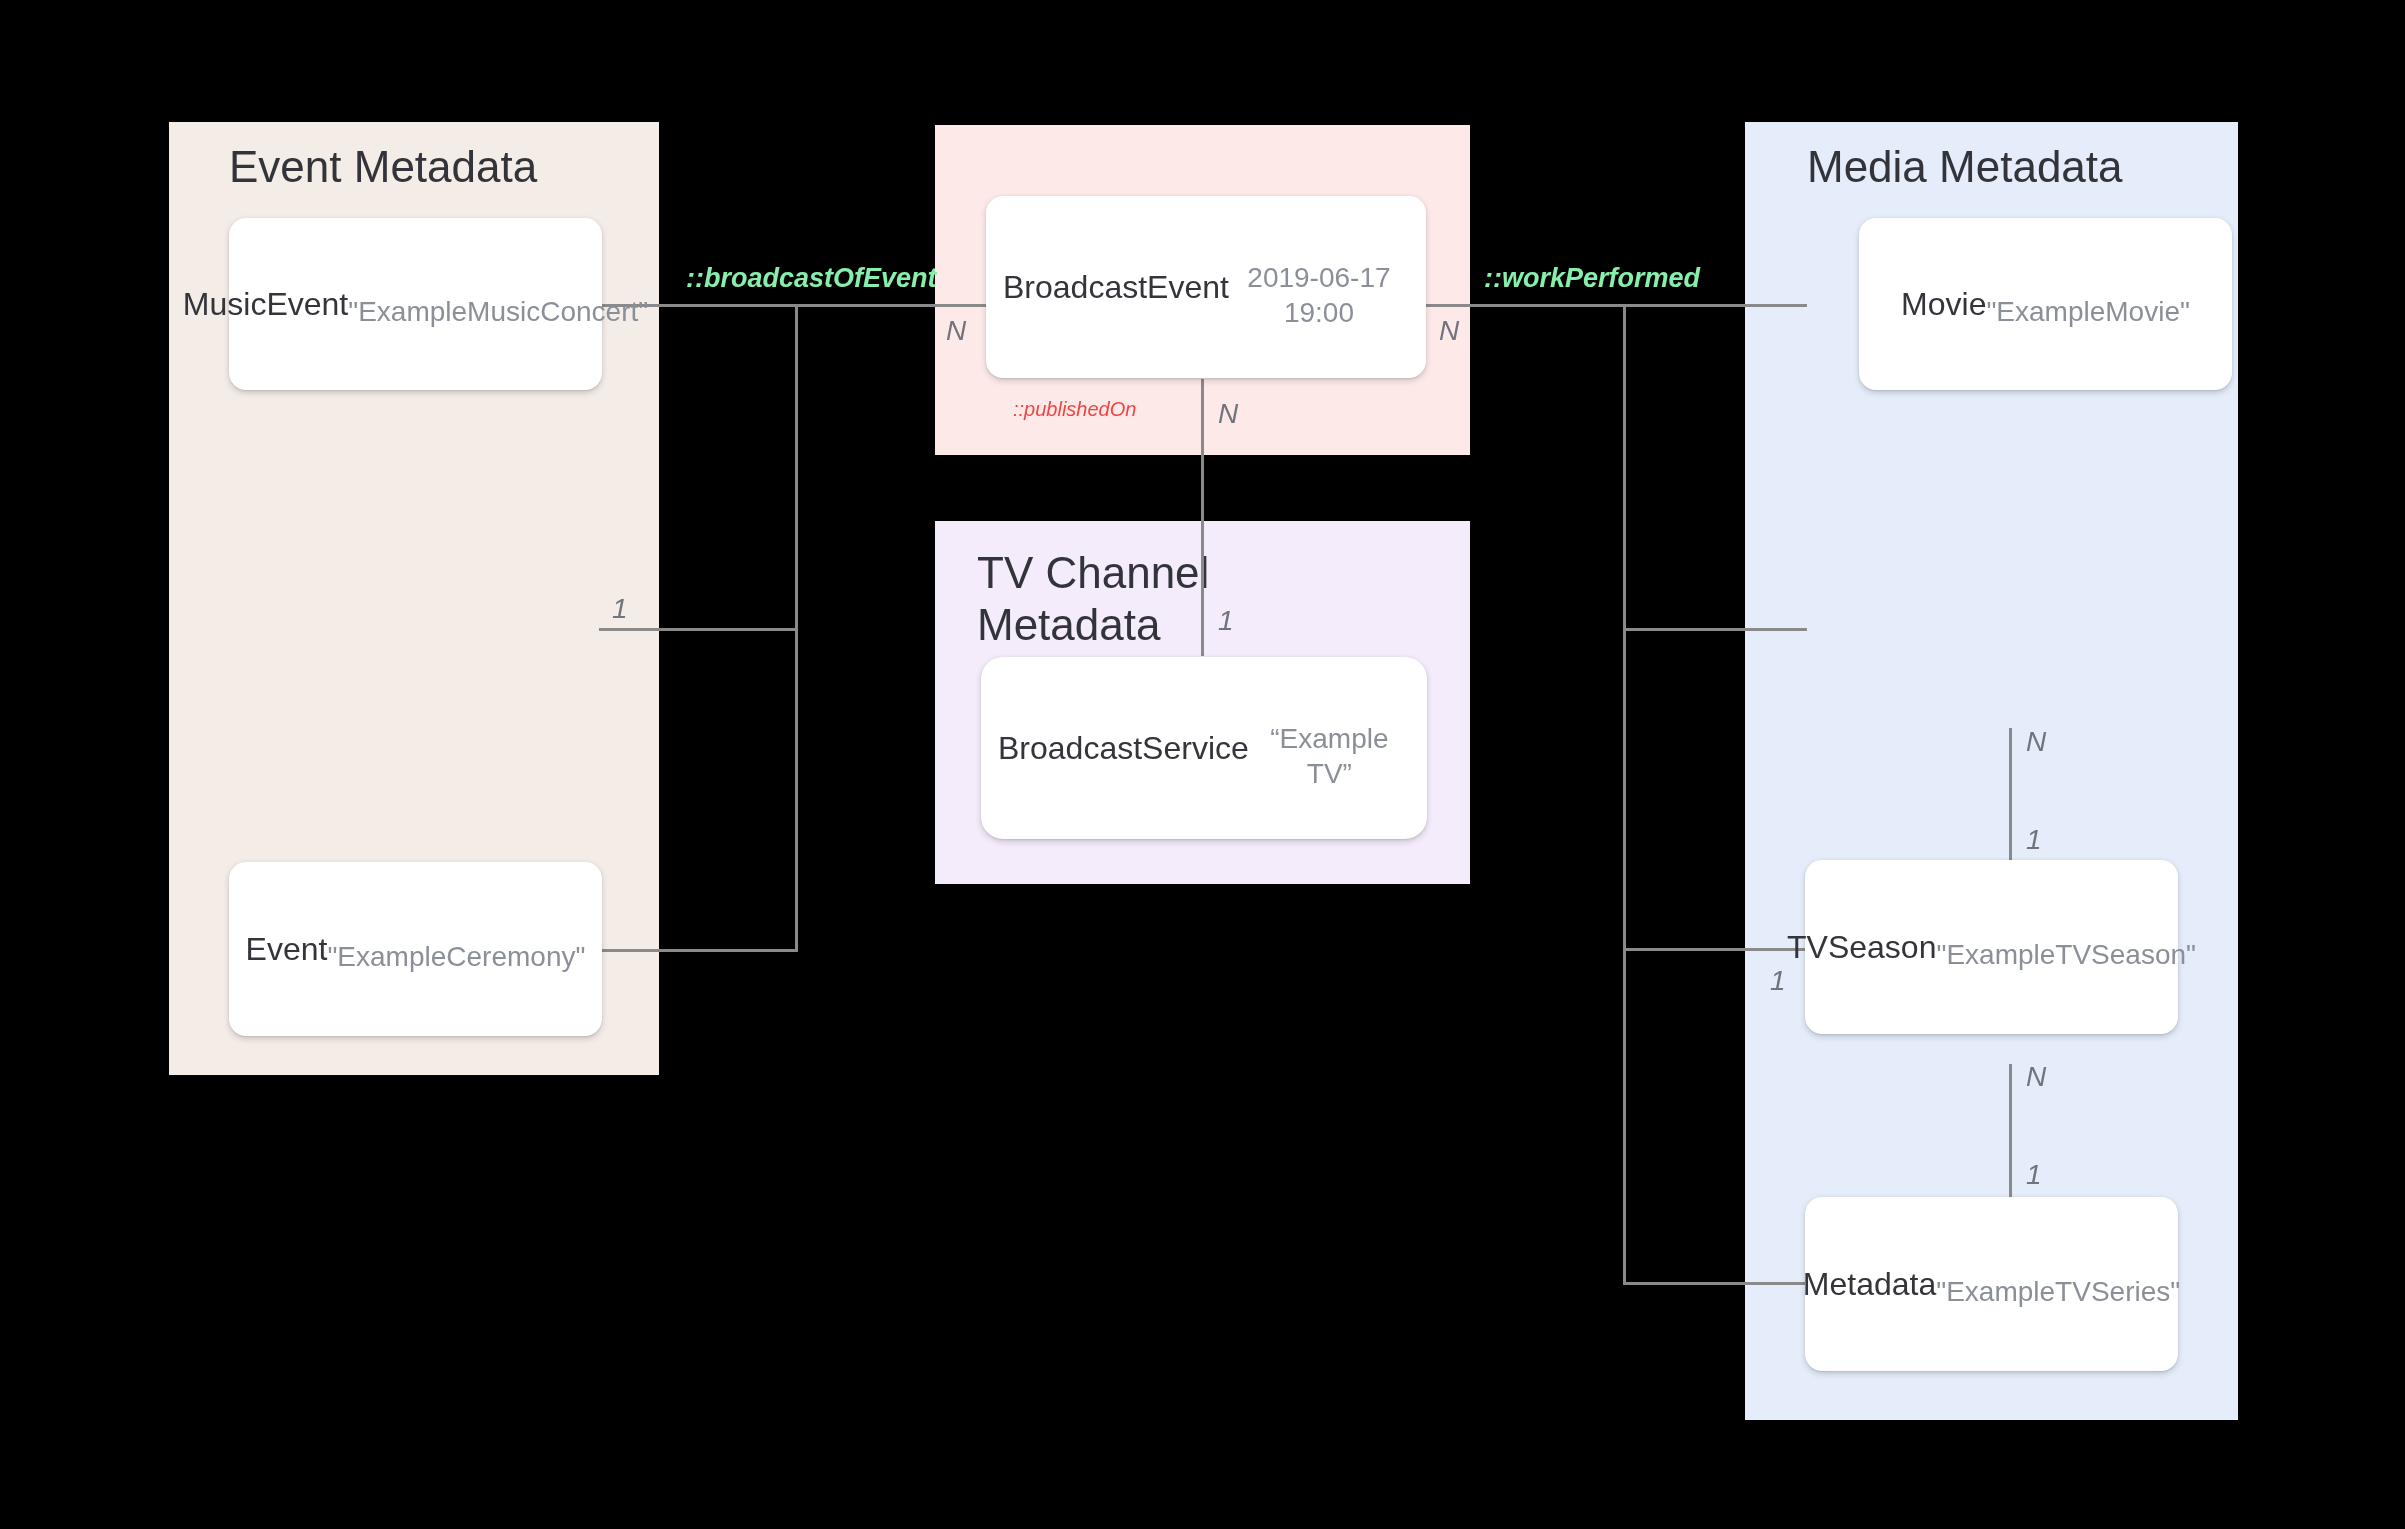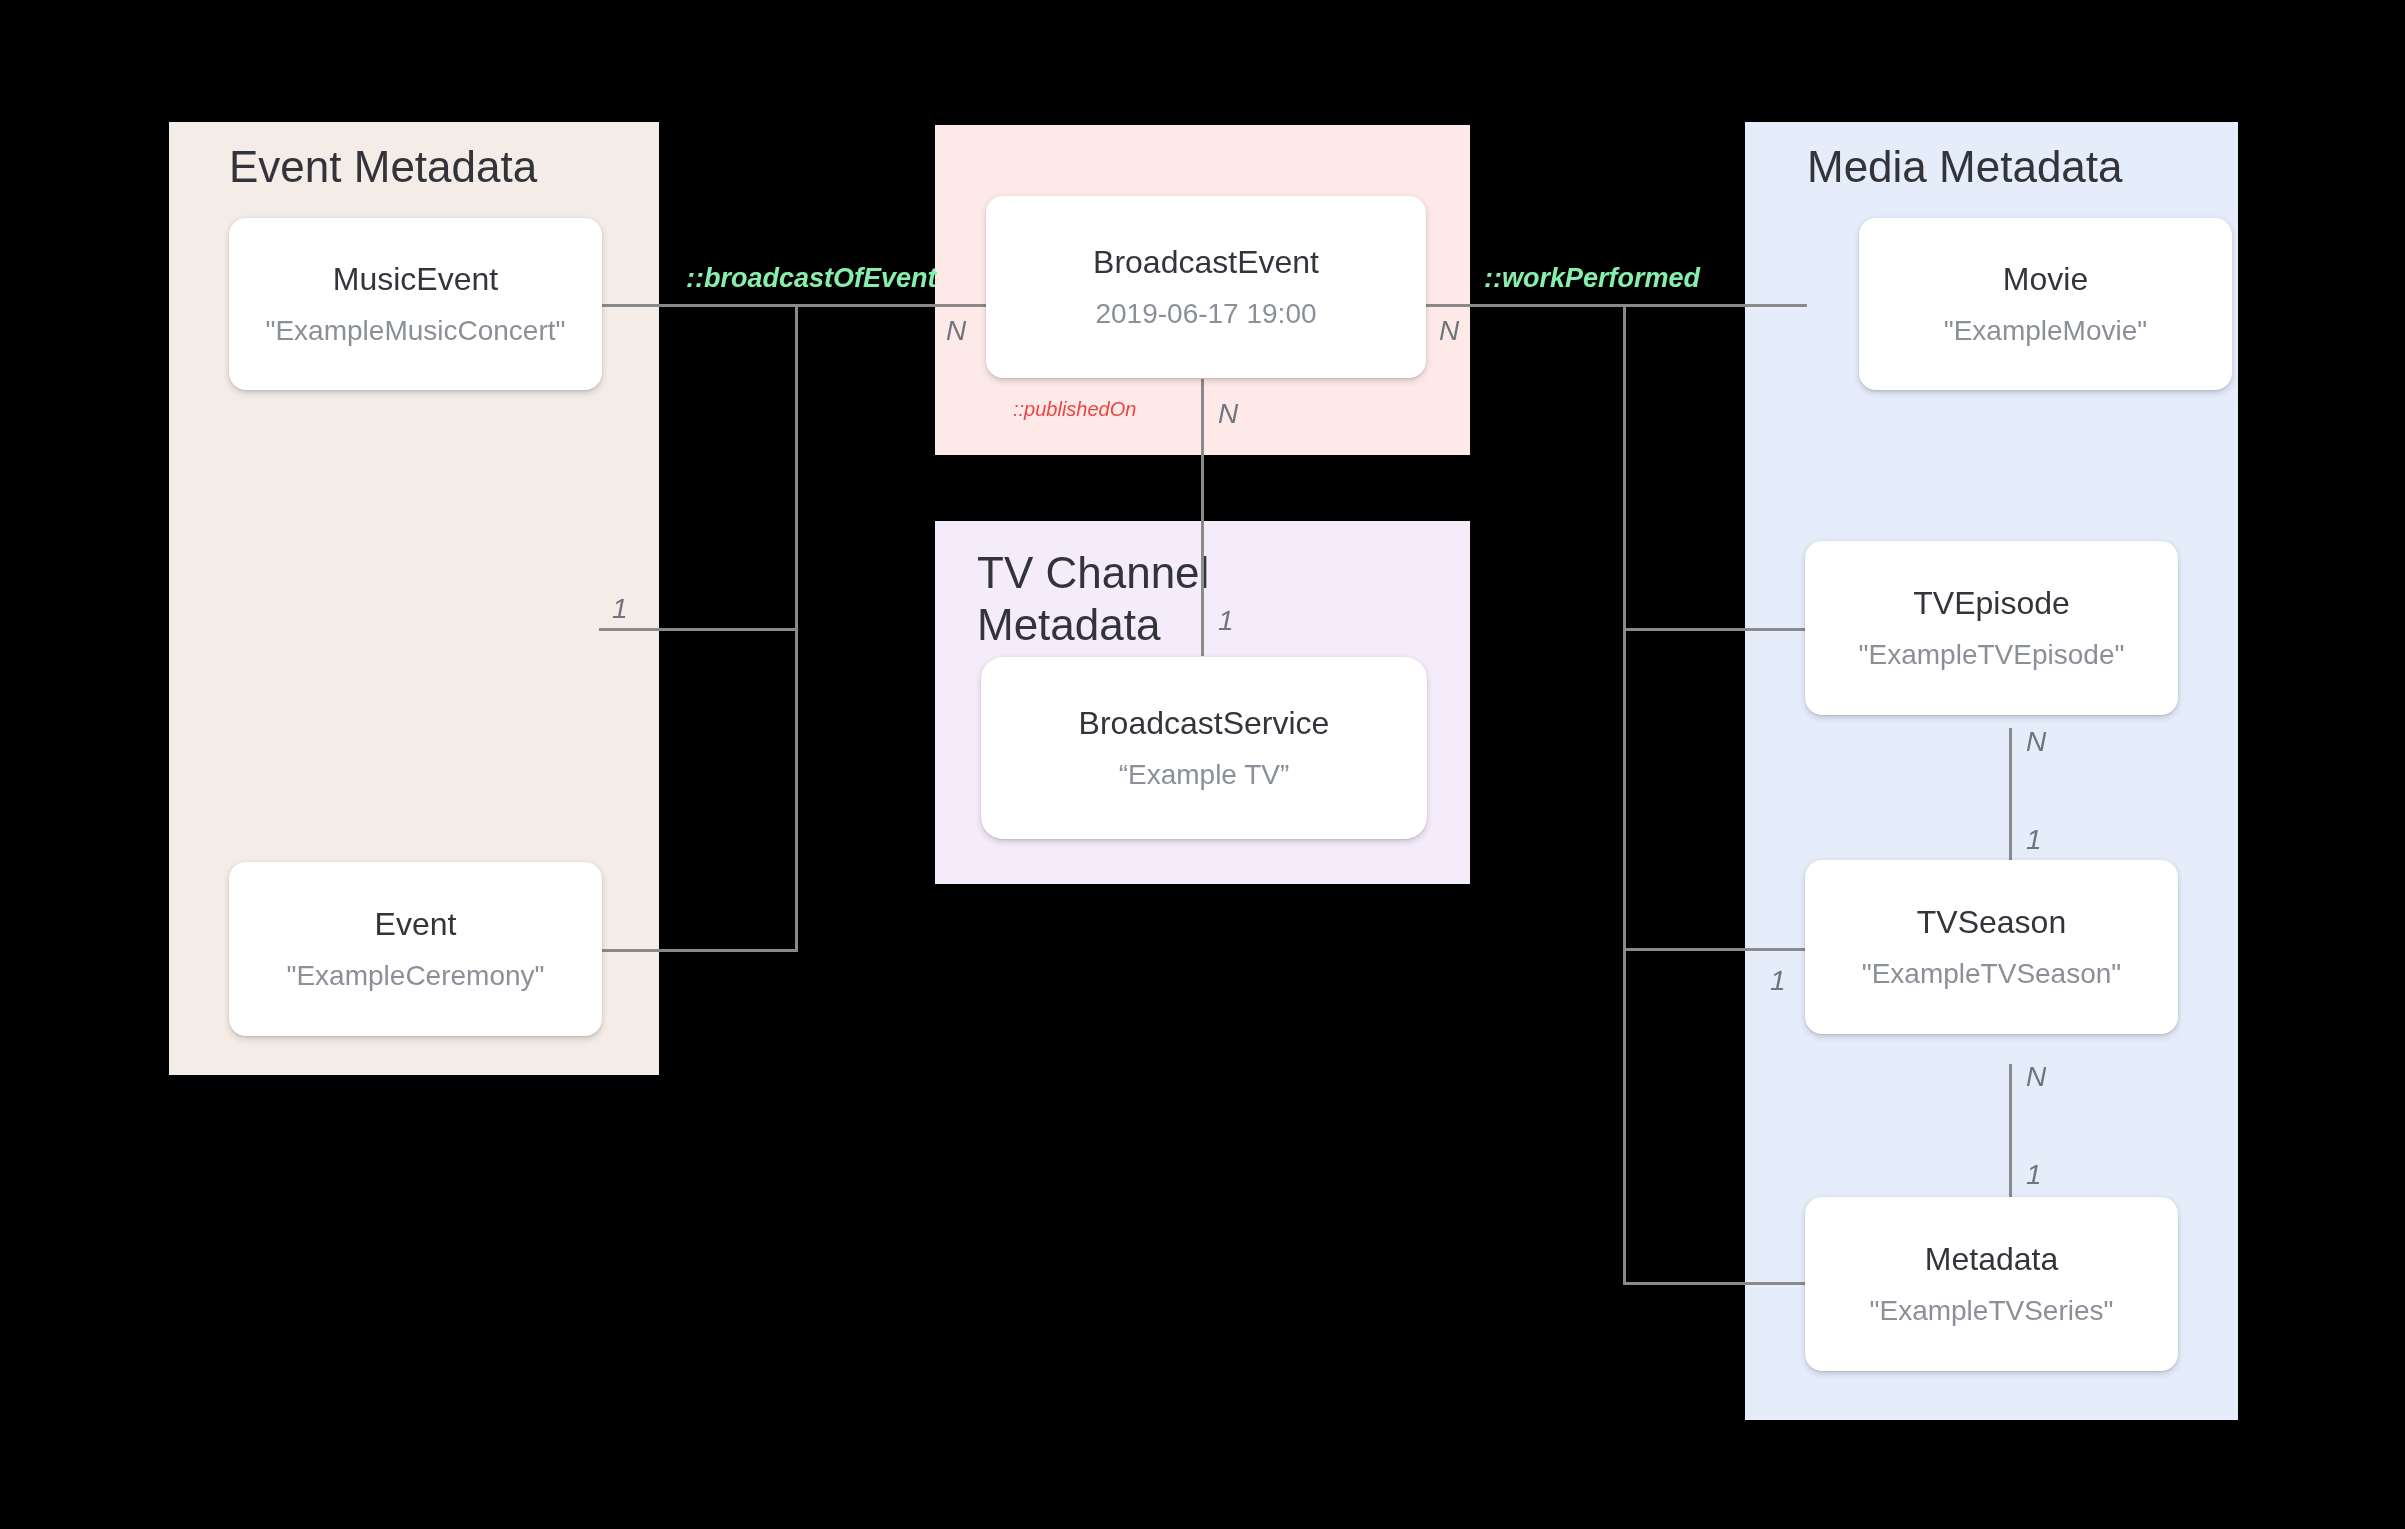--- a/index.html
+++ b/index.html
@@ -33,21 +33,22 @@
   }
 
   
   .node {
     position: absolute;
     box-sizing: border-box;
     background: #ffffff;
     border-radius: 17px;
     box-shadow: 0 2.9px 6.7px rgba(0,0,0,0.16), 0 1px 1.9px rgba(0,0,0,0.10);
     display: flex;
-    flex-direction: column;
+    flex-direction: row;
+    align-items: center;
     justify-content: center;
     padding: 9.6px 17px;
     z-index: 6;
   }
   .node-type {
     font-size: 32px;
     color: #33353b;
     text-align: center;
     line-height: 1.2;
   }
@@ -159,24 +160,20 @@
   <div class="node" style="left:981px; top:657px; width:446px; height:182px;border-radius:22px;">
     <div class="node-type">BroadcastService</div>
     <div class="node-value">“Example TV”</div>
   </div>
 
   <div class="node" style="left:1859px; top:218px; width:373px; height:172px;">
     <div class="node-type">Movie</div>
     <div class="node-value">"ExampleMovie"</div>
   </div>
 
-  <div class="node" style="left:1805px; top:541px; width:373px; height:174px;">
-    <div class="node-type">TVEpisode</div>
-    <div class="node-value">"ExampleTVEpisode"</div>
-  </div>
 
   <div class="node" style="left:1805px; top:860px; width:373px; height:174px;">
     <div class="node-type">TVSeason</div>
     <div class="node-value">"ExampleTVSeason"</div>
   </div>
 
   <div class="node" style="left:1805px; top:1197px; width:373px; height:174px;">
     <div class="node-type">Metadata</div>
     <div class="node-value">"ExampleTVSeries"</div>
   </div>

